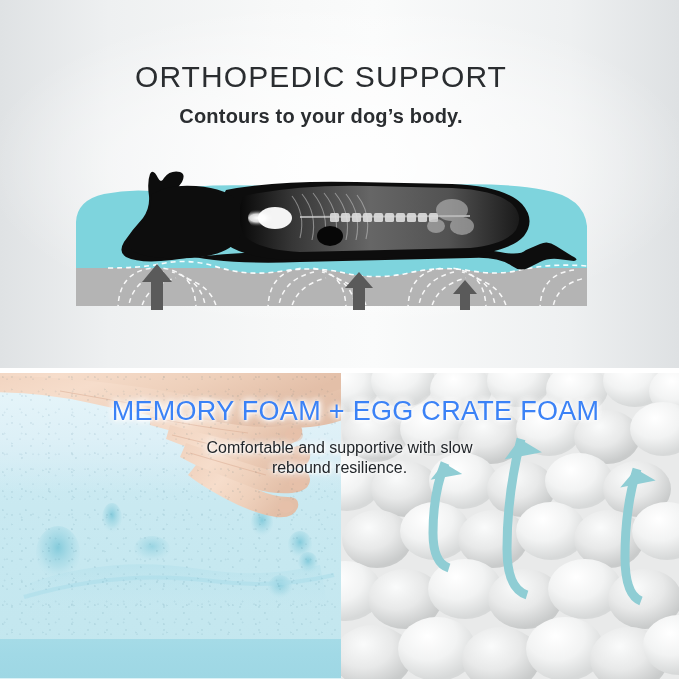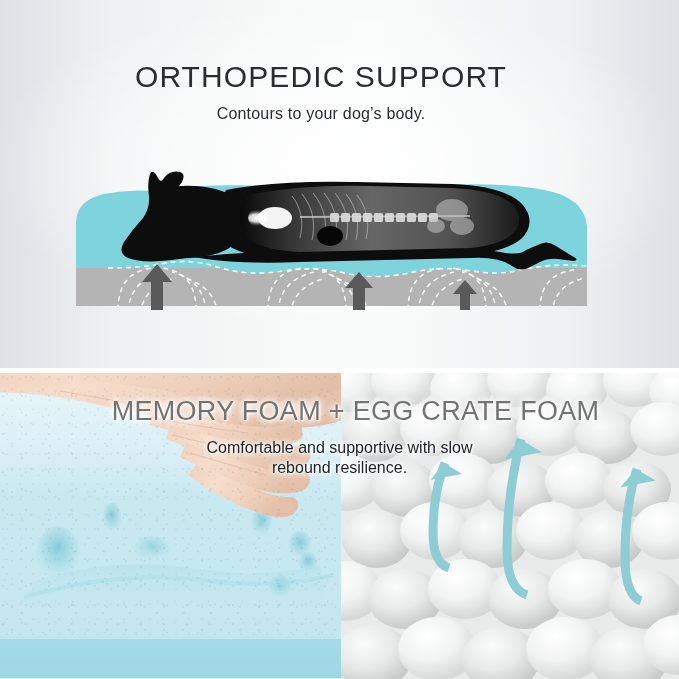--- a/index.html
+++ b/index.html
@@ -21,21 +21,21 @@
     background:radial-gradient(ellipse 70% 60% at 50% 45%, rgba(255,255,255,.92) 0%, rgba(255,255,255,.45) 45%, rgba(255,255,255,0) 75%);
     pointer-events:none;
   }
 
   .head-wrap{position:absolute;left:0;top:62px;width:642px;text-align:center;z-index:6;}
   .h1{
     font-size:30px;letter-spacing:1.1px;color:#2a2d30;font-weight:400;
     line-height:1;white-space:nowrap;
   }
   .h2{
-    margin-top:14px;font-size:16px;color:#2a2d30;font-weight:400;
+    margin-top:14px;font-size:20px;color:#2a2d30;font-weight:700;
     letter-spacing:.2px;line-height:1;white-space:nowrap;
   }
 
   
   .illo{position:absolute;left:0;top:160px;width:679px;height:160px;z-index:4;}
   .illo svg{display:block;}
 
   
   .panel-bottom{
     position:absolute;left:0;top:373px;width:679px;height:306px;overflow:hidden;background:#fff;
@@ -74,21 +74,21 @@
     background:linear-gradient(180deg,#f2f3f3 0%,#eceded 45%,#e6e7e7 100%);
   }
   .egg{position:absolute;left:0;top:0;width:338px;height:306px;}
 
   
   .arrows{position:absolute;left:341px;top:0;width:338px;height:306px;}
 
   
   .head-wrap2{position:absolute;left:0;top:398px;width:679px;text-align:center;z-index:9;}
   .h3{
-    font-size:27px;letter-spacing:.3px;color:#737373;font-weight:400;line-height:1;
+    font-size:27px;letter-spacing:.3px;color:#3b82f6;font-weight:400;line-height:1;
     white-space:nowrap;
     text-shadow:0 0 7px #fff,0 0 7px #fff,0 0 12px #fff,1px 1px 2px rgba(255,255,255,.95);
     margin-left:32px;
   }
   .h4{
     margin-top:13px;font-size:16px;color:#22262a;font-weight:400;line-height:1.28;
     text-shadow:0 0 7px #fff,0 0 7px #fff,0 0 12px #fff,1px 1px 2px rgba(255,255,255,.95);
   }
   .seam{position:absolute;left:0;top:368px;width:679px;height:5px;background:#fff;z-index:7;}
 </style>

